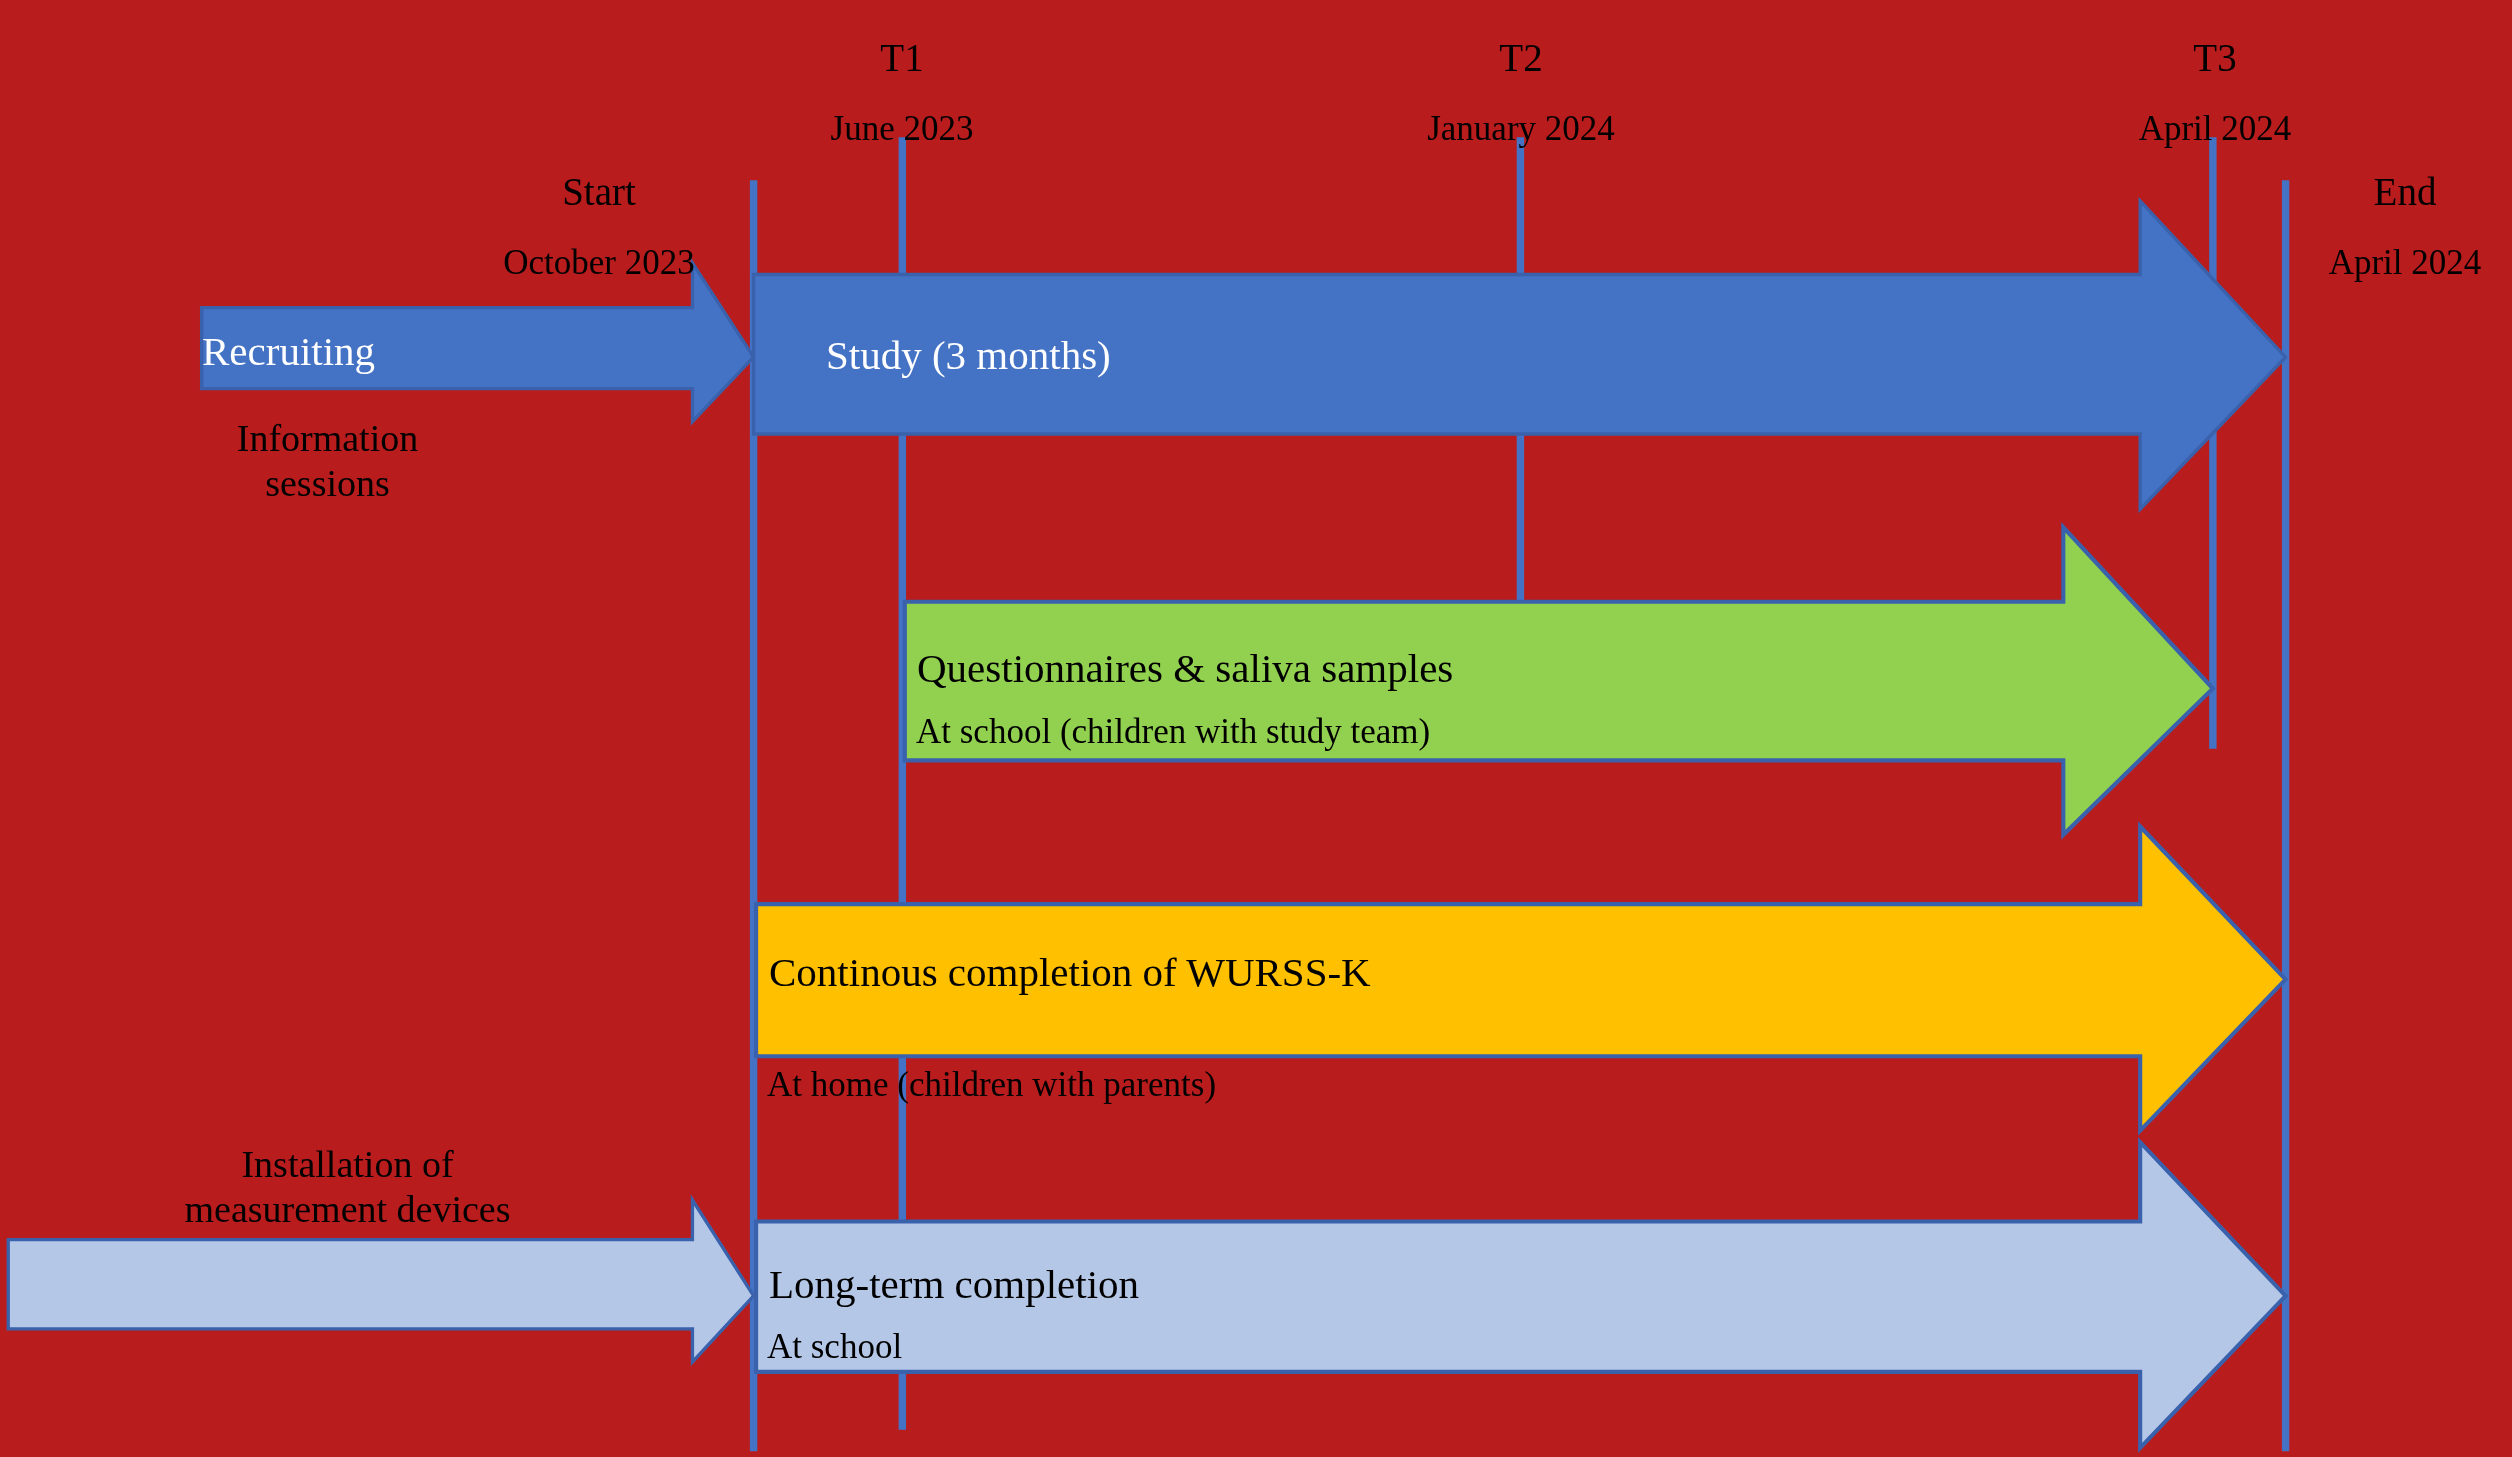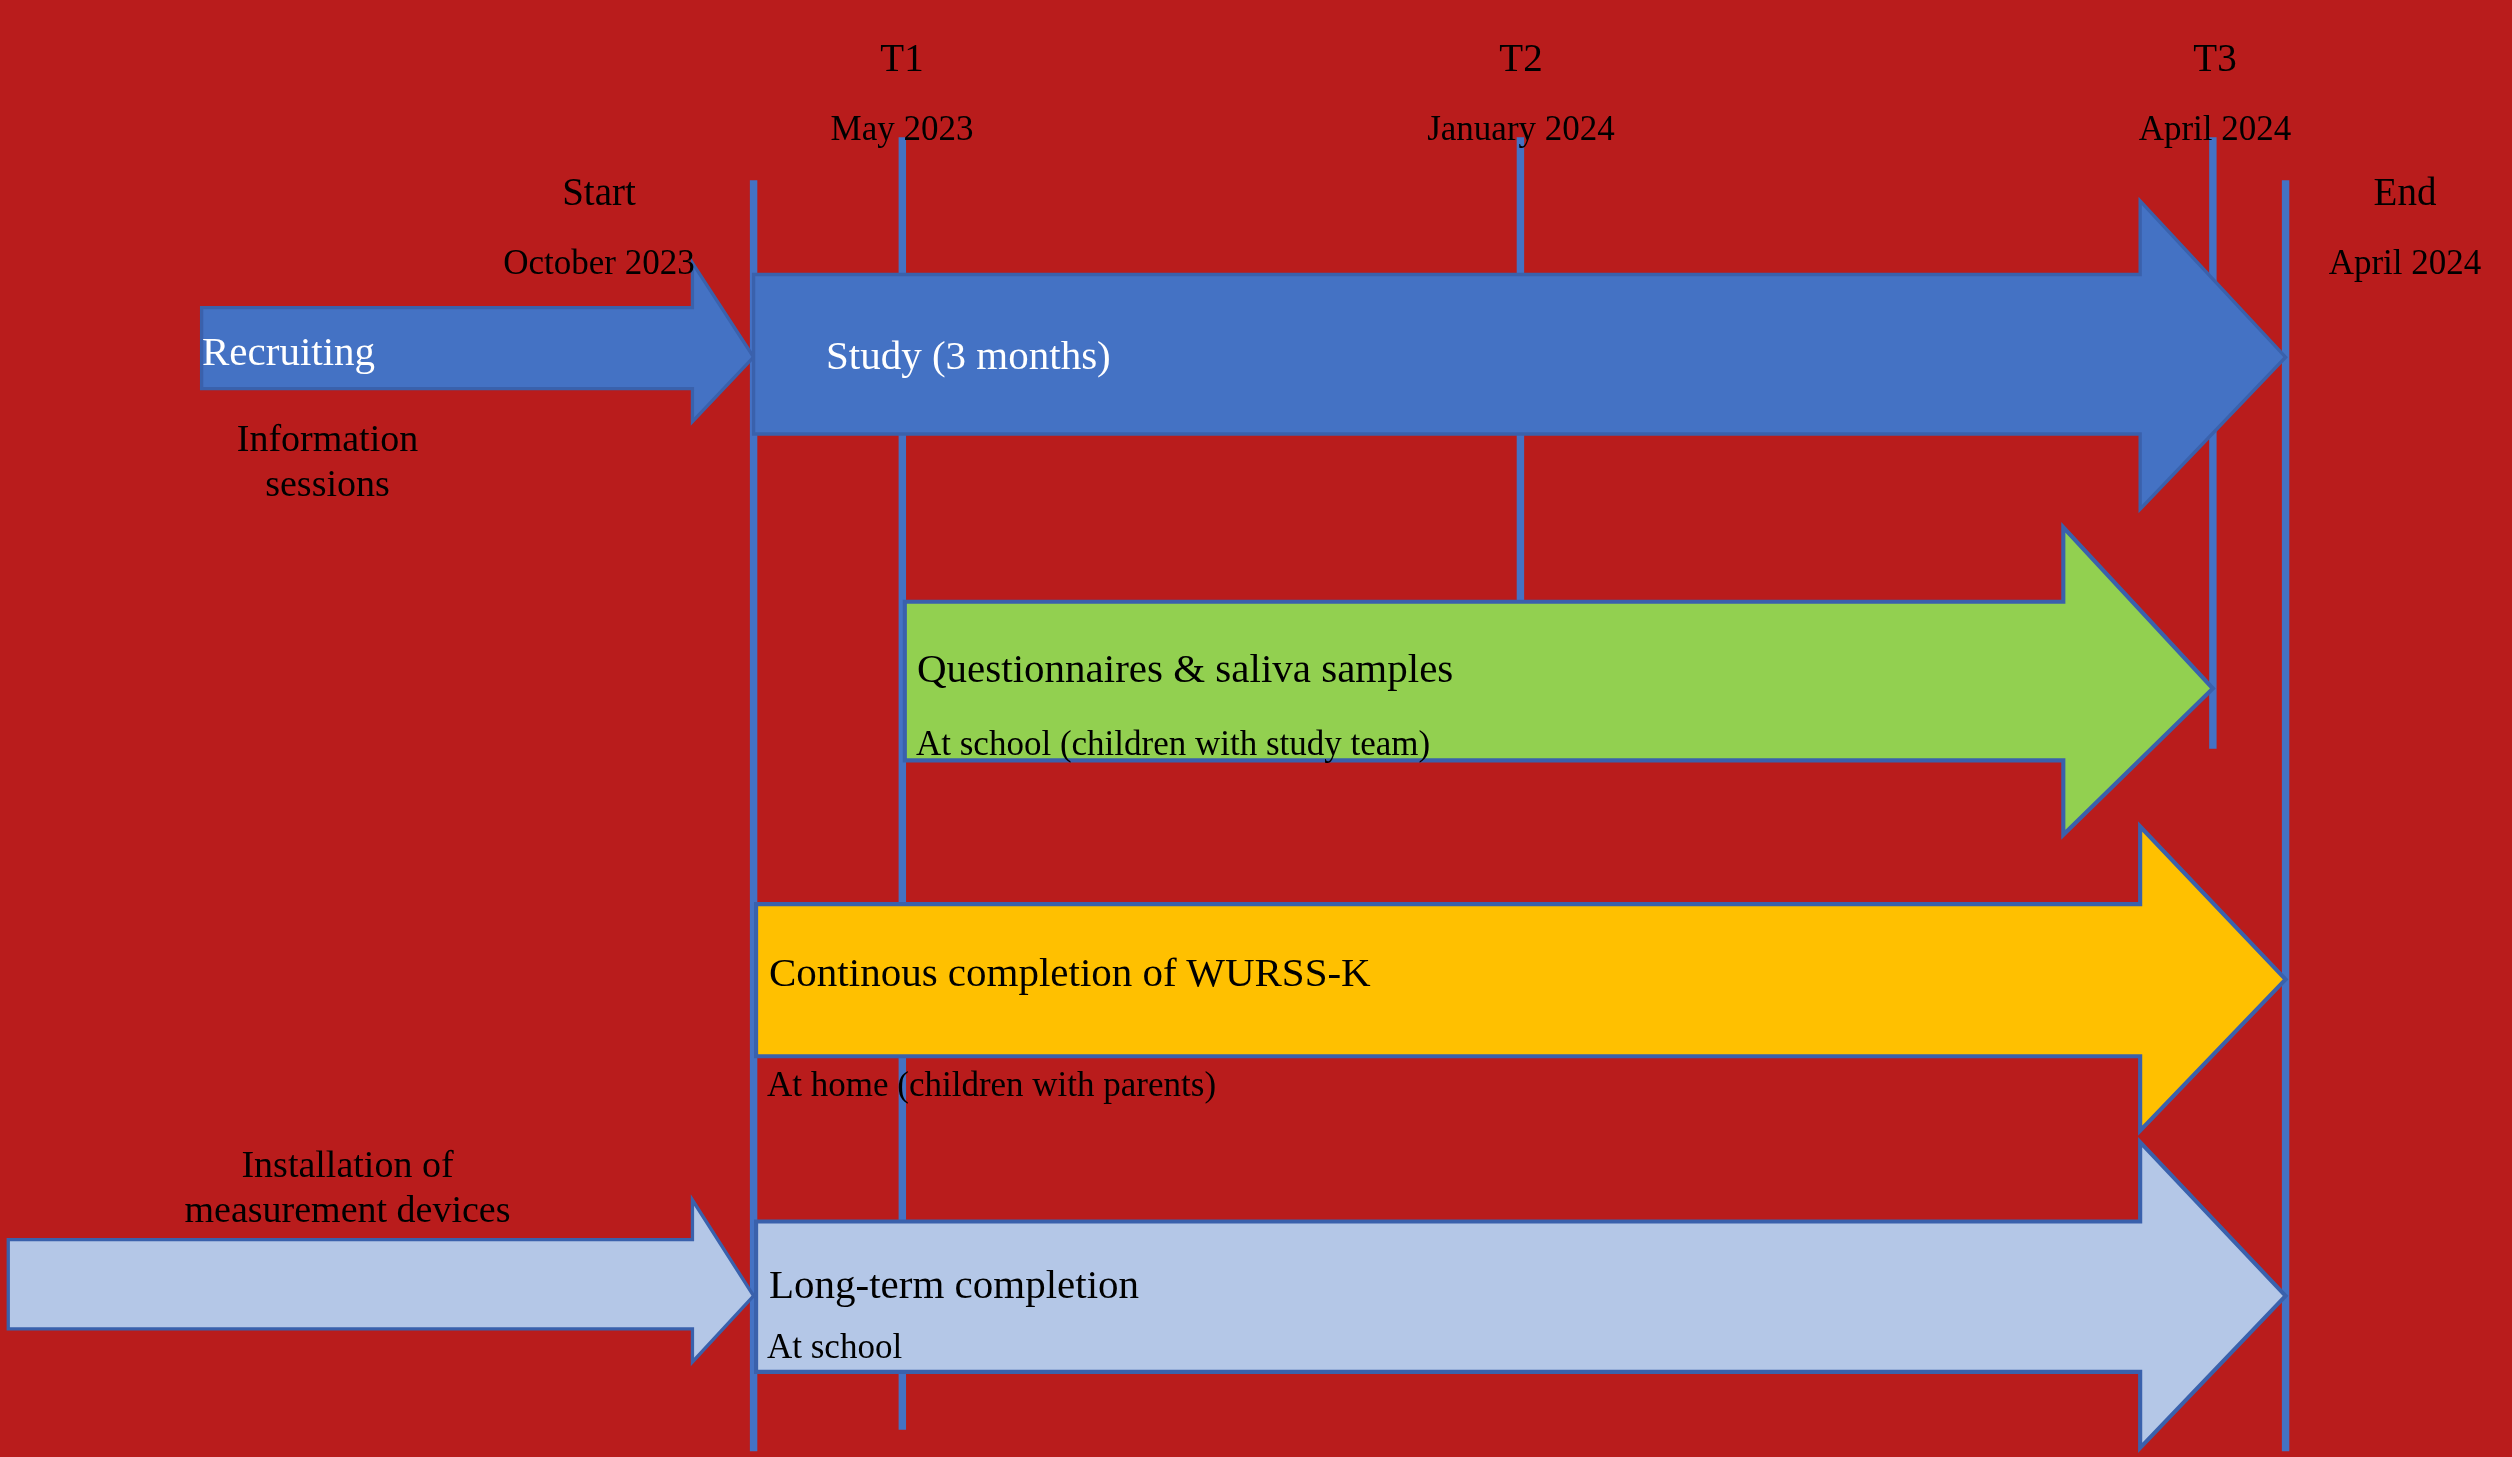--- a/index.html
+++ b/index.html
@@ -102,21 +102,21 @@
 
     <path d="M 915,1094 L 2590,1094 L 2590,1000 L 2766,1185 L 2590,1368 L 2590,1278 L 915,1278 Z" fill="#FFC000" stroke="#3A61AC" stroke-width="5"></path>
 
     <path d="M 915,1478 L 2590,1478 L 2590,1382 L 2766,1568 L 2590,1752 L 2590,1660 L 915,1660 Z" fill="#B4C7E7" stroke="#3A61AC" stroke-width="5"></path>
 
     <path d="M 10,1500 L 838,1500 L 838,1452 L 912,1568 L 838,1648 L 838,1608 L 10,1608 Z" fill="#B4C7E7" stroke="#3A61AC" stroke-width="4"></path>
   </svg>
 
   <div class="lbl" style="left:770px; top:6.6px; width:264px;">
     <span class="milestone-code">T1</span>
-    <span class="milestone-date">May 2023</span>
+    <span class="milestone-date">June 2023</span>
   </div>
 
   <div class="lbl" style="left:1397px; top:6.6px; width:248px;">
     <span class="milestone-code">T2</span>
     <span class="milestone-date">January 2024</span>
   </div>
 
   <div class="lbl" style="left:2116px; top:6.6px; width:198px;">
     <span class="milestone-code">T3</span>
     <span class="milestone-date">April 2024</span>
@@ -131,21 +131,21 @@
     <span class="milestone-code">End</span>
     <span class="milestone-date">April 2024</span>
   </div>
 
   <div class="arrow-title on-dark" style="left:202px; top:331px; width:491px;">Recruiting</div>
 
   <div class="arrow-title on-dark" style="left:826px; top:335px; width:1289px;">Study (3 months)</div>
 
   <div class="arrow-title on-light" style="left:917px; top:648px; width:1173px;">Questionnaires &amp; saliva samples</div>
 
-  <div class="arrow-sub" style="left:916px; top:714px;margin-top:12px;">At school (children with study team)</div>
+  <div class="arrow-sub" style="left:916px; top:714px;">At school (children with study team)</div>
 
   <div class="arrow-title on-light" style="left:769px; top:952px; width:1339px;">Continous completion of WURSS-K</div>
 
   <div class="arrow-sub" style="left:767px; top:1067px;">At home (children with parents)</div>
 
   <div class="arrow-title on-light" style="left:769px; top:1264px; width:1339px;">Long-term completion</div>
 
   <div class="arrow-sub" style="left:767px; top:1329px;">At school</div>
 
   <div class="side-note" style="left:154px; top:416px; width:347px;">Information

